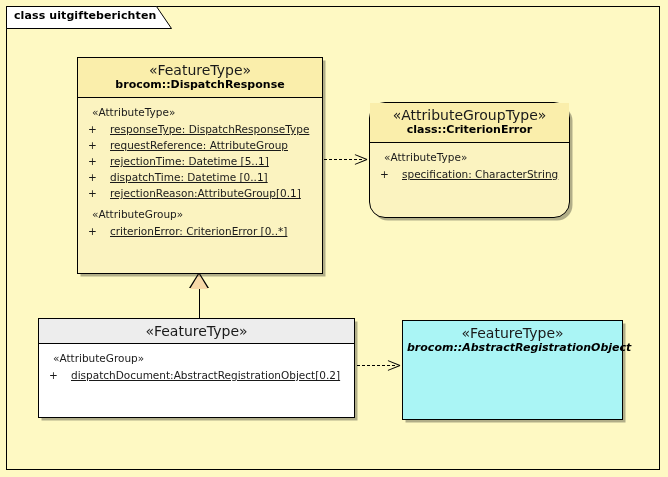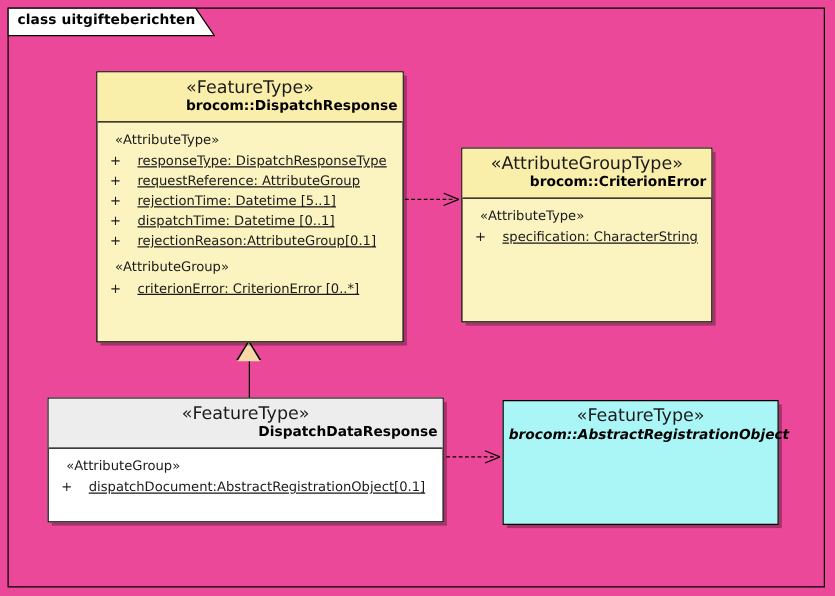--- a/index.html
+++ b/index.html
@@ -7,21 +7,21 @@
     padding: 0;
     background: #ffffff;
   }
   body {
     font-family: "DejaVu Sans", "Liberation Sans", sans-serif;
   }
   #canvas {
     position: relative;
     width: 668px;
     height: 477px;
-    background: #ec4899;
+    background: #fef9c3;
     overflow: hidden;
   }
 
   
   .frame {
     position: absolute;
     left: 6px;
     top: 6px;
     width: 654px;
     height: 464px;
@@ -59,21 +59,20 @@
     color: #1a1a1a;
     line-height: 14px;
     white-space: nowrap;
   }
   .cname {
     font-size: 11px;
     font-weight: bold;
     color: #000000;
     line-height: 15px;
     white-space: nowrap;
-    text-align: right;
   }
   .cname.abstract {
     font-style: italic;
   }
   .uml-body {
     box-sizing: border-box;
     padding: 5px 0 4px 0;
   }
   .grp-label {
     font-size: 10.5px;
@@ -194,42 +193,41 @@
         <span class="attr-vis">+</span><span class="attr-txt">rejectionReason:AttributeGroup[0.1]</span>
       </div>
 
       <div class="grp-label" style="margin-top:4px;">«AttributeGroup»</div>
       <div class="attr-row">
         <span class="attr-vis">+</span><span class="attr-txt">criterionError: CriterionError [0..*]</span>
       </div>
     </div>
   </div>
 
-  <div class="uml-box fill-yellow" style="left:369px; top:118px; width:201px; height:140px;">
+  <div class="uml-box fill-yellow" style="left:369px; top:102px; width:201px; height:116px;border-radius:16px;">
     <div class="uml-head fill-yellow-head">
       <div class="stereo">«AttributeGroupType»</div>
-      <div class="cname">brocom::CriterionError</div>
+      <div class="cname">class::CriterionError</div>
     </div>
     <div class="uml-body">
       <div class="grp-label">«AttributeType»</div>
       <div class="attr-row">
         <span class="attr-vis">+</span><span class="attr-txt">specification: CharacterString</span>
       </div>
     </div>
   </div>
 
   <div class="uml-box fill-white" style="left:38px; top:318px; width:317px; height:100px;">
     <div class="uml-head fill-grey-head">
       <div class="stereo">«FeatureType»</div>
-      <div class="cname">DispatchDataResponse</div>
     </div>
     <div class="uml-body">
       <div class="grp-label">«AttributeGroup»</div>
       <div class="attr-row">
-        <span class="attr-vis">+</span><span class="attr-txt">dispatchDocument:AbstractRegistrationObject[0.1]</span>
+        <span class="attr-vis">+</span><span class="attr-txt">dispatchDocument:AbstractRegistrationObject[0.2]</span>
       </div>
     </div>
   </div>
 
   <div class="uml-box fill-cyan" style="left:402px; top:320px; width:221px; height:100px;">
     <div class="uml-head no-rule">
       <div class="stereo">«FeatureType»</div>
       <div class="cname abstract">brocom::AbstractRegistrationObject</div>
     </div>
   </div>

